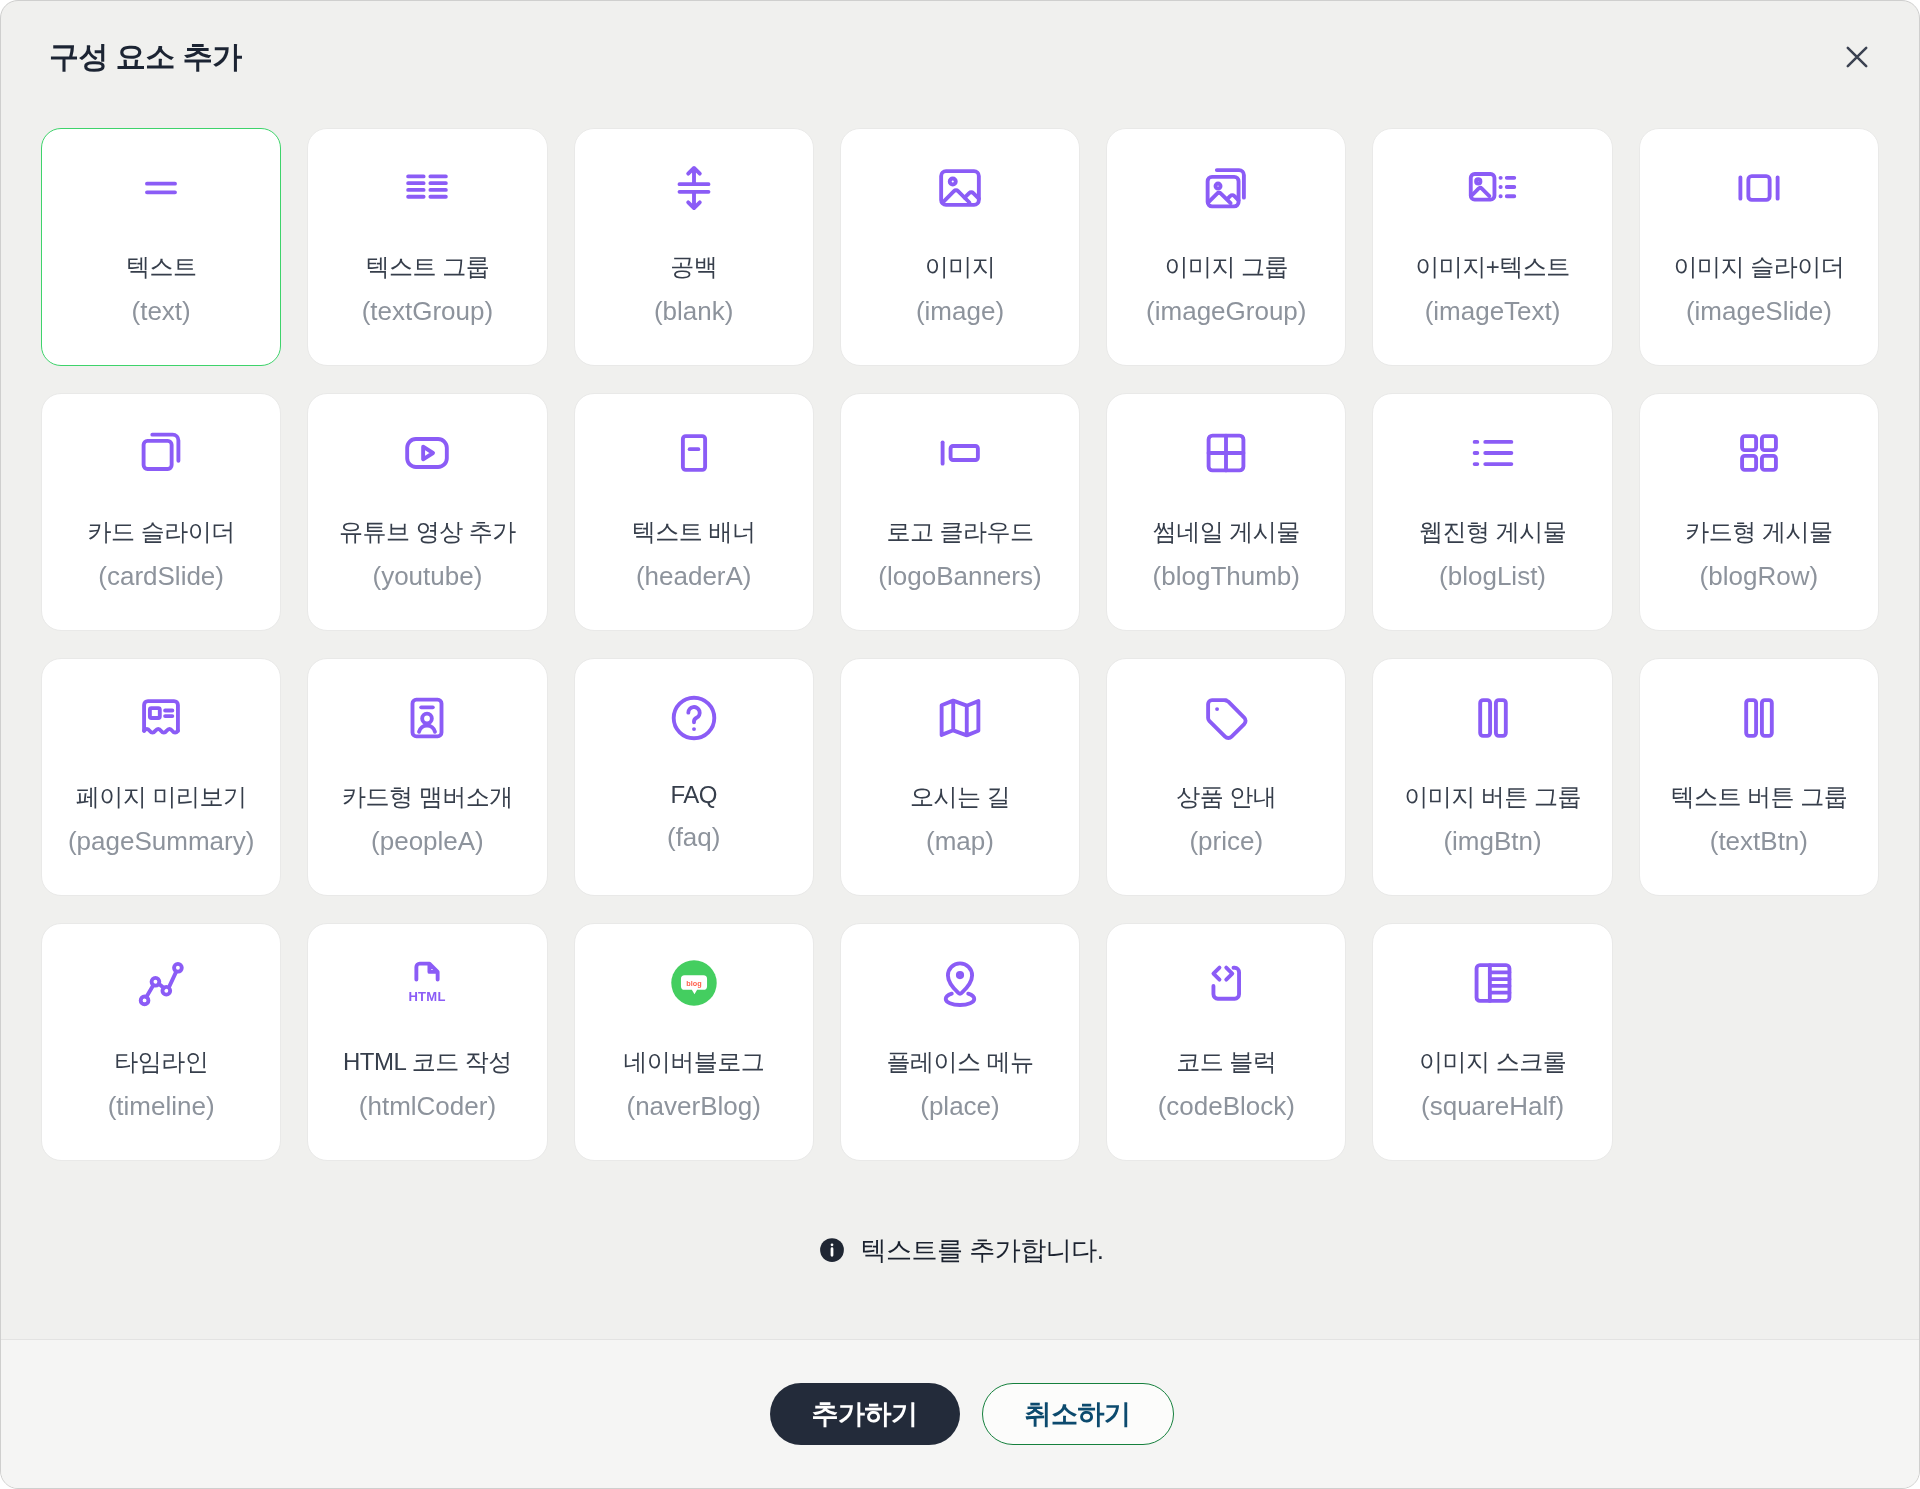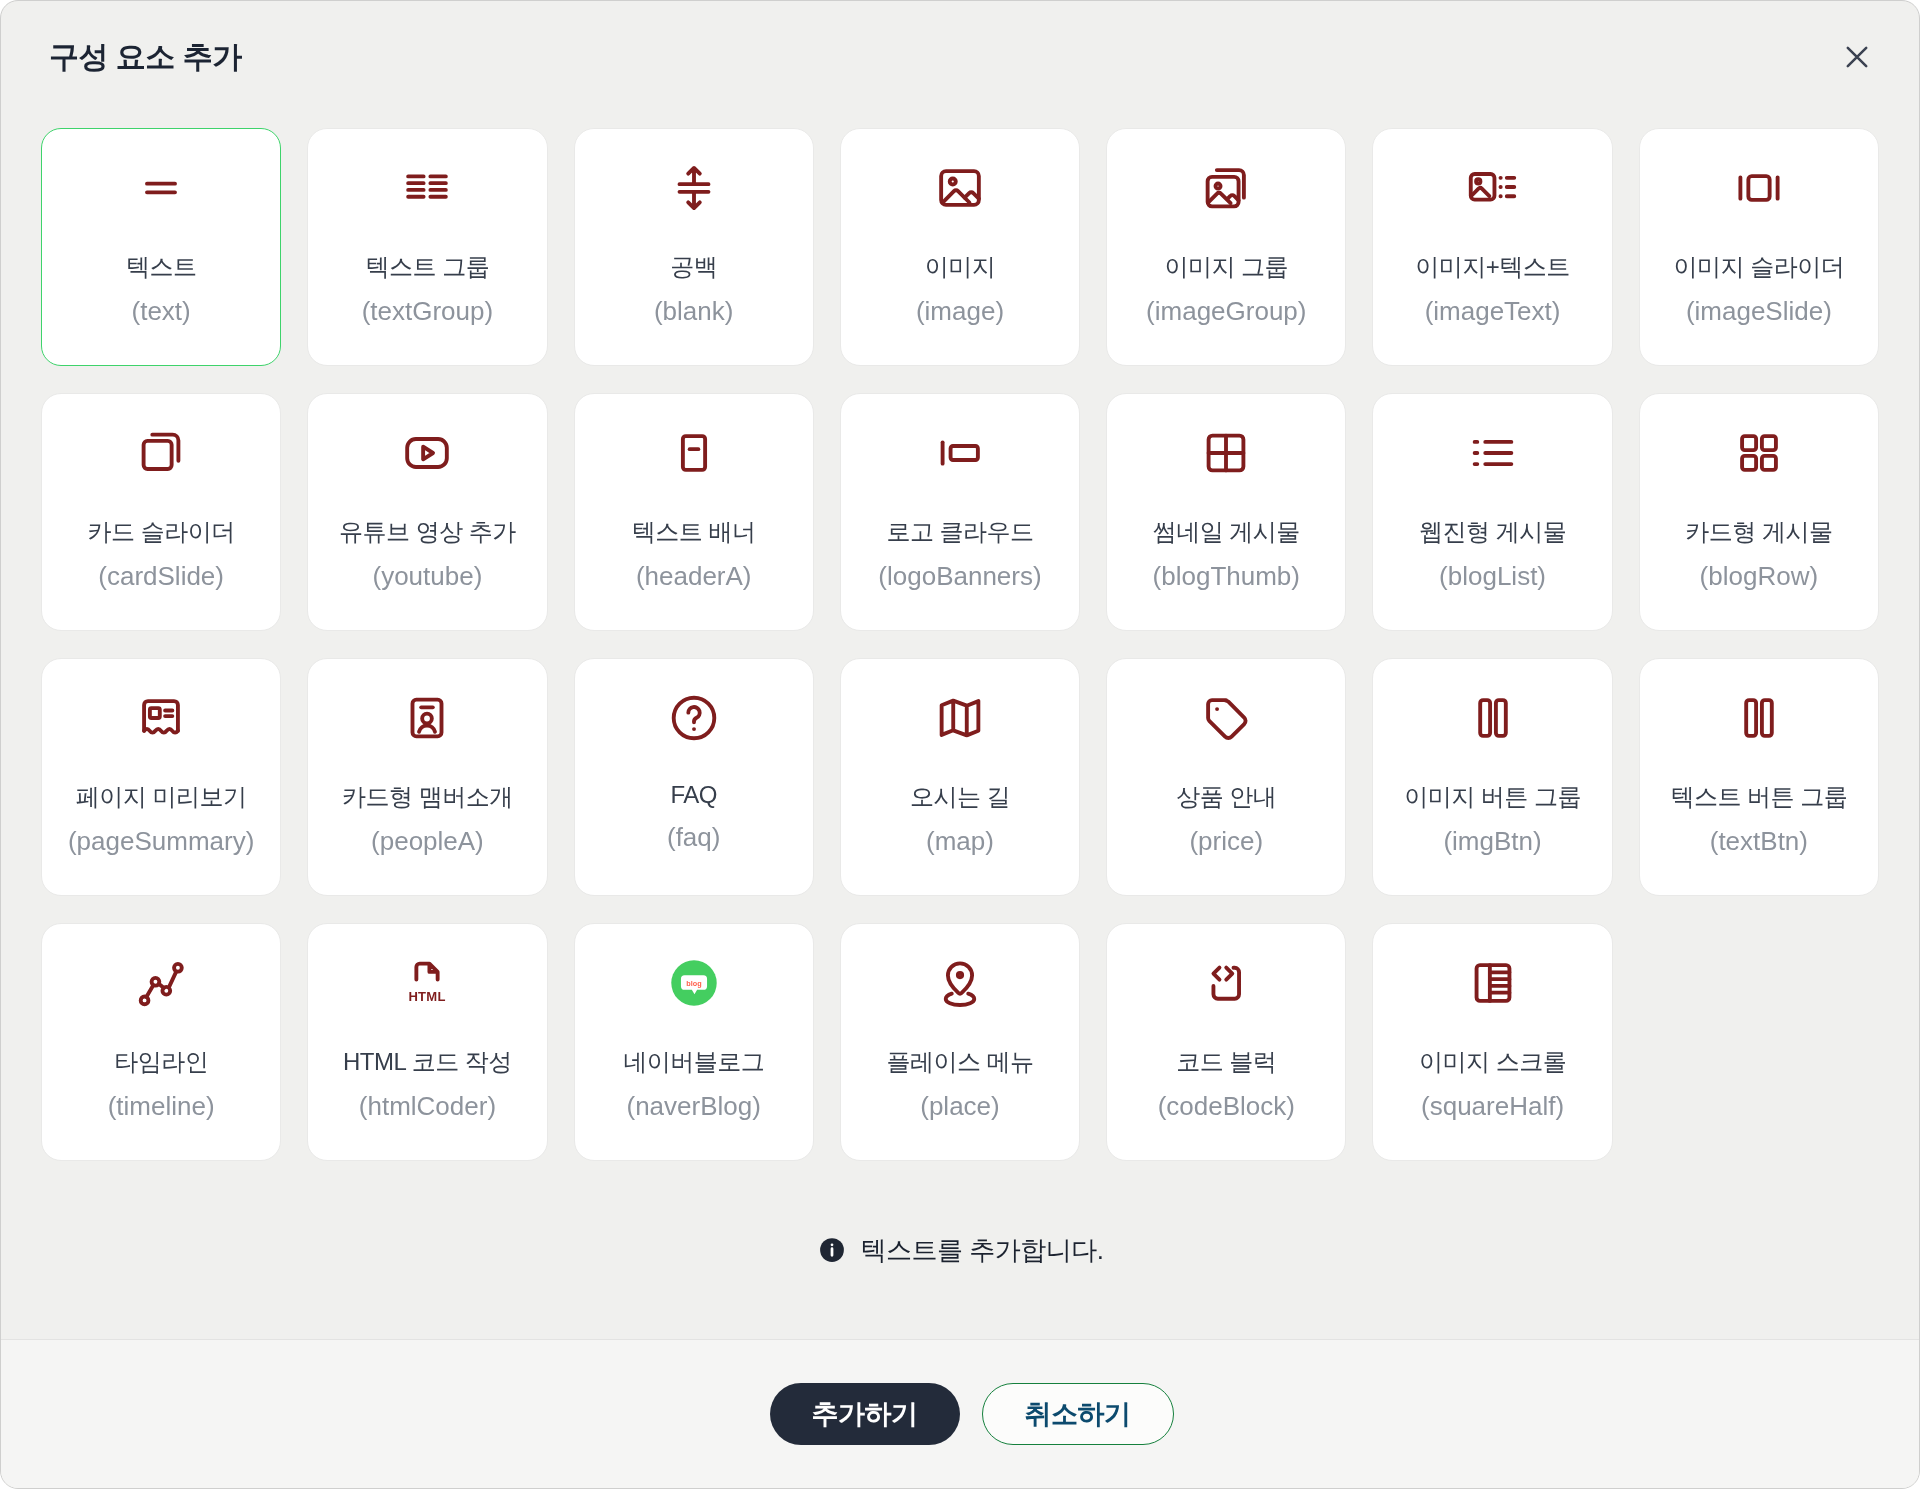--- a/index.html
+++ b/index.html
@@ -5,21 +5,21 @@
   html,body{margin:0;padding:0;background:#ffffff;}
   body{width:1920px;height:1489px;font-family:"Liberation Sans",sans-serif;-webkit-font-smoothing:antialiased;}
   .modal{box-sizing:border-box;width:1920px;height:1489px;background:#f0f0ee;border:1px solid #cfcfce;border-radius:18px;overflow:hidden;display:flex;flex-direction:column;}
   .dialog-header{position:relative;padding:36px 46px 0 48px;flex:none;}
   .dialog-title{font-size:30px;font-weight:700;color:#1c2433;letter-spacing:-0.5px;}
   .close-btn{position:absolute;top:34px;right:40px;width:44px;height:44px;border:none;background:transparent;cursor:pointer;padding:0;color:#3c4352;display:flex;align-items:center;justify-content:center;}
   .close-btn svg{width:34px;height:34px;}
   .grid{flex:none;margin-top:50px;padding:0 40px;display:grid;grid-template-columns:repeat(7,1fr);grid-auto-rows:238px;gap:27px 26px;}
   .card{box-sizing:border-box;background:#ffffff;border:1.5px solid #e9e9e8;border-radius:20px;display:flex;flex-direction:column;align-items:center;cursor:pointer;}
   .card.selected{border-color:#3ed36b;}
-  .card .icon{margin-top:30px;width:58px;height:58px;color:#7f1d1d;display:flex;align-items:flex-end;justify-content:center;}
+  .card .icon{margin-top:30px;width:58px;height:58px;color:#8b5cf6;display:flex;align-items:flex-end;justify-content:center;}
   .card .icon svg{width:58px;height:58px;display:block;}
   .card .k-label{margin-top:34px;font-size:24px;font-weight:500;color:#363e4b;letter-spacing:-0.5px;white-space:nowrap;}
   .card .c-label{margin-top:13px;font-size:26px;font-weight:400;color:#8d939c;letter-spacing:0;}
   .info-row{flex:1;display:flex;align-items:center;justify-content:center;gap:14px;}
   .info-icon{width:30px;height:30px;flex:none;display:block;}
   .info-text{font-size:26px;font-weight:500;color:#1b222f;letter-spacing:-0.5px;}
   .dialog-footer{flex:none;height:148px;background:#f5f5f4;border-top:1px solid #e3e3e2;display:flex;align-items:center;justify-content:center;gap:22px;padding-left:23px;}
   .btn{height:62px;border-radius:31px;font-family:"Liberation Sans",sans-serif;font-size:27px;font-weight:600;letter-spacing:-0.5px;padding:0 42px;cursor:pointer;display:flex;align-items:center;justify-content:center;}
   .btn-primary{background:#232b3a;color:#ffffff;border:none;}
   .btn-secondary{background:#fcfcfb;color:#0c4a6e;border:1px solid #15803d;}

